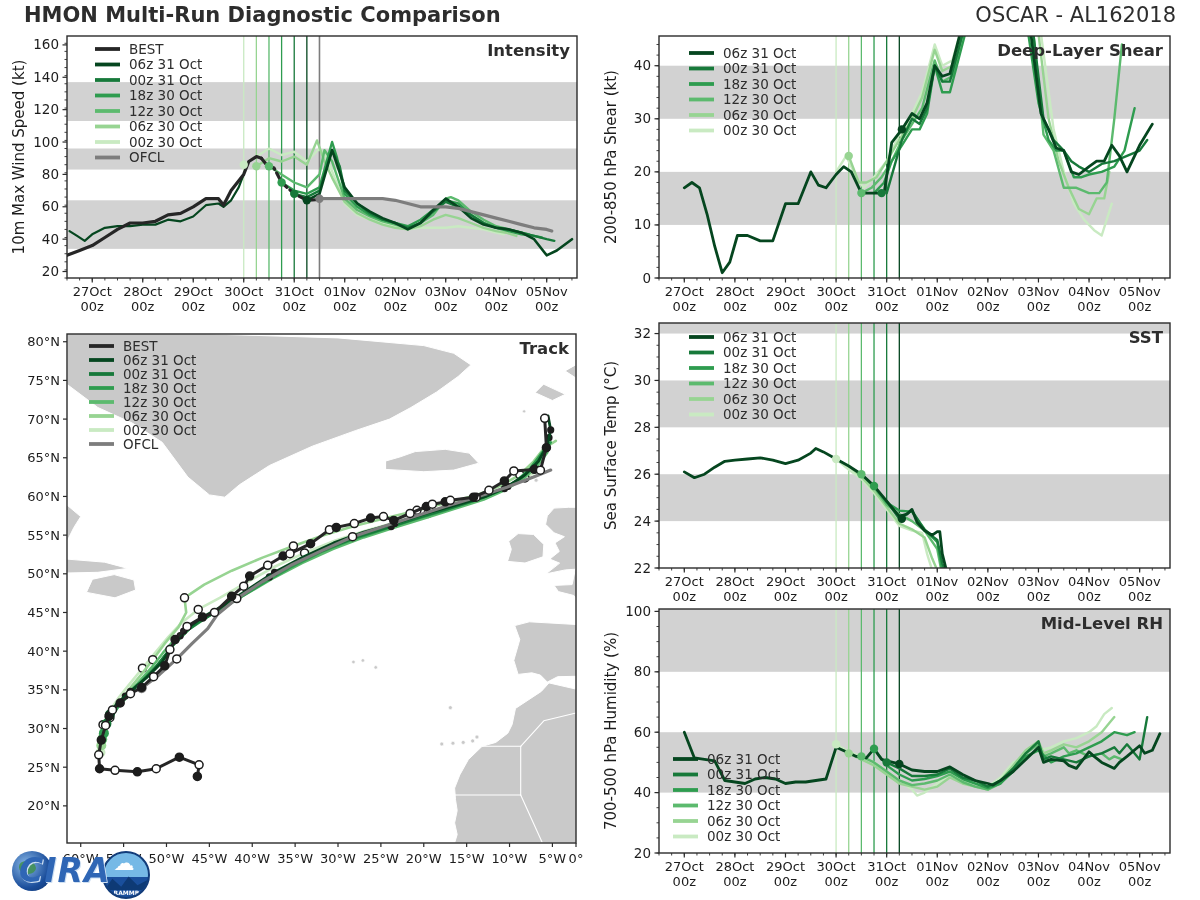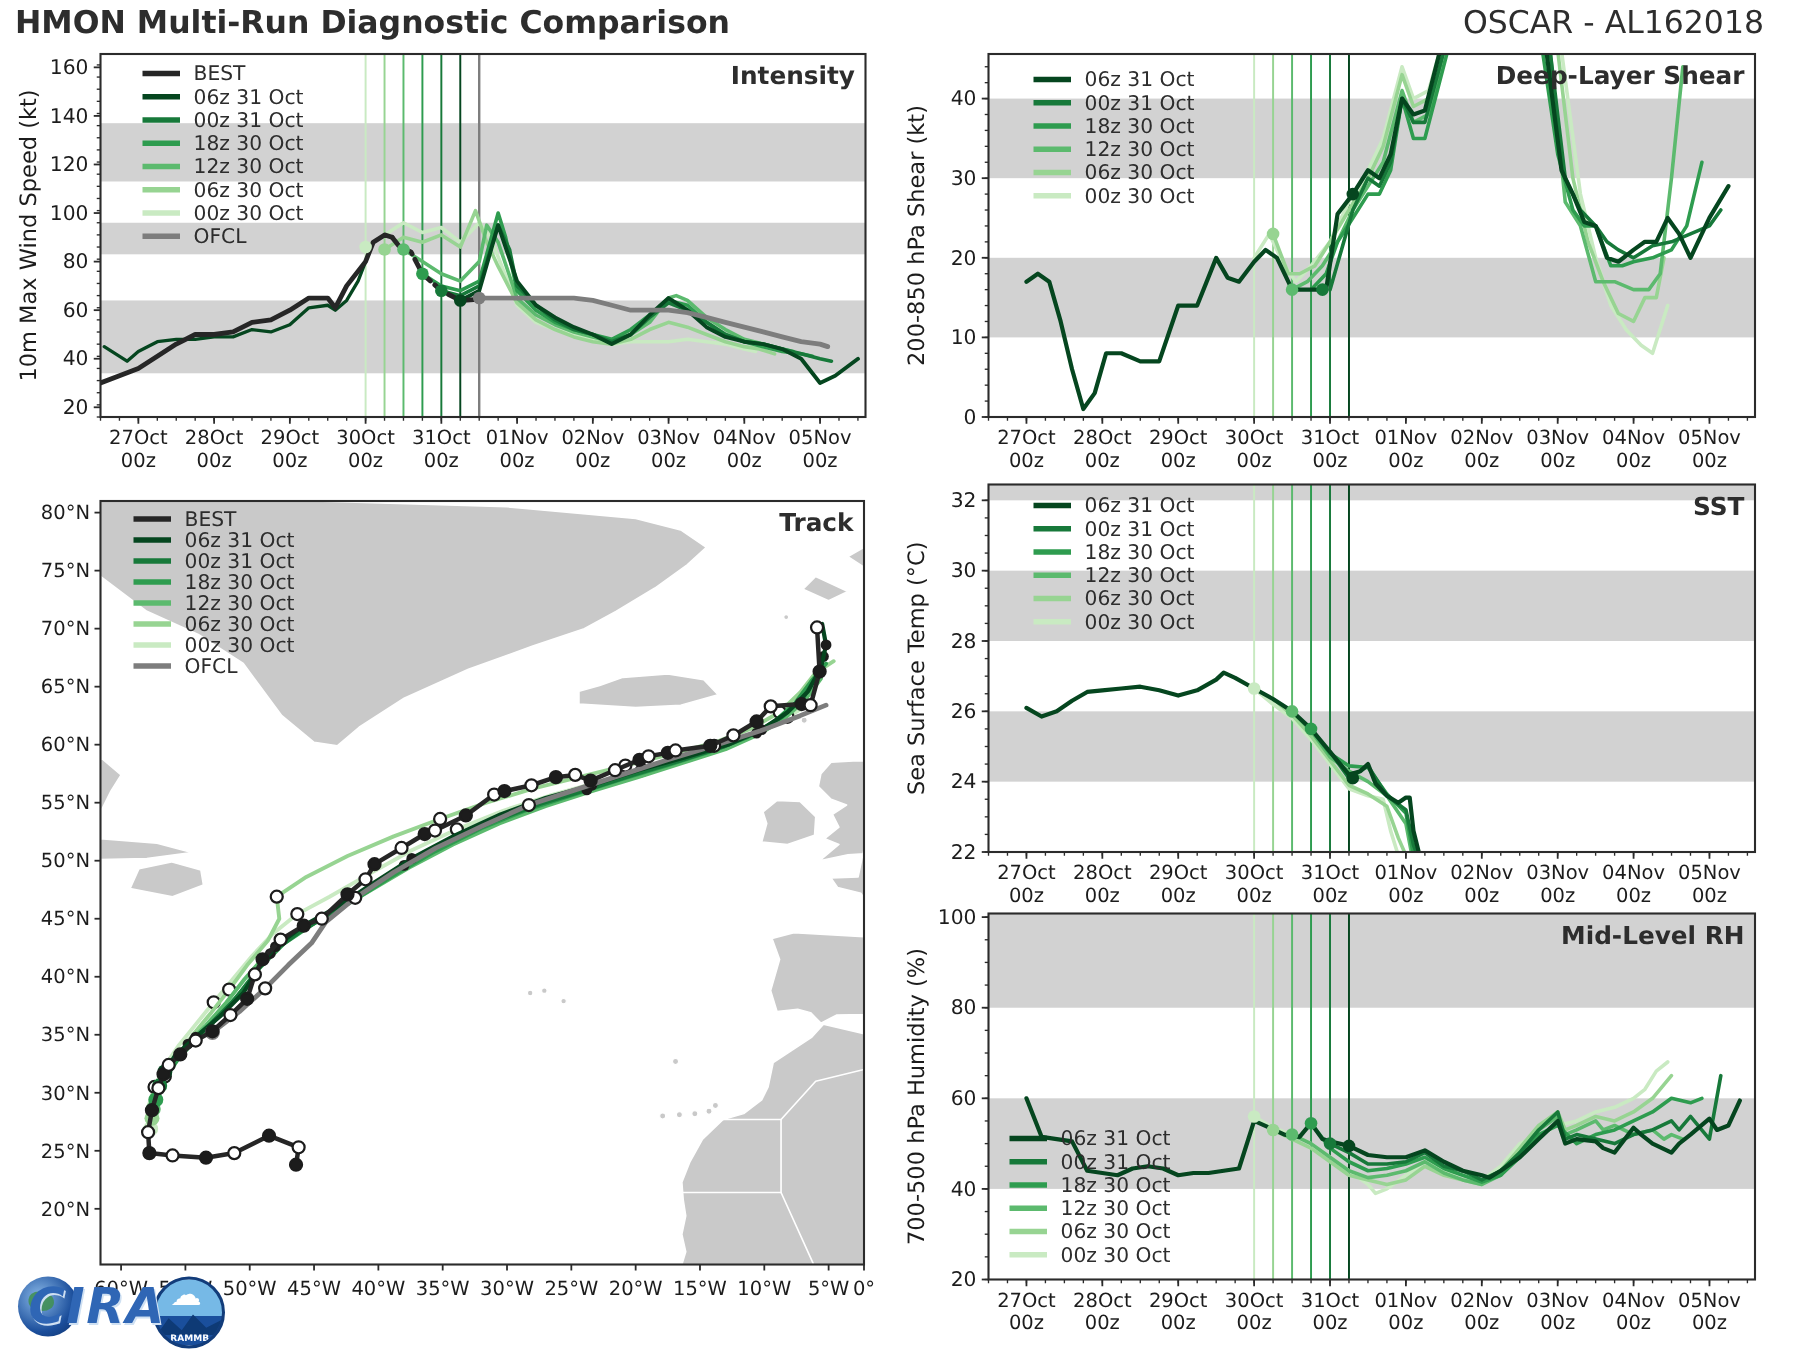--- a/index.html
+++ b/index.html
@@ -1,17 +1,17 @@
 <!DOCTYPE html>
 <html><head>
 <meta charset="utf-8">
 <style>
   html,body{margin:0;padding:0;background:#fff;}
   .fig{position:relative;width:1200px;height:900px;background:#fff;font-family:"DejaVu Sans",sans-serif;overflow:hidden;}
-  .t-left{position:absolute;left:10px;top:3px;font-size:21px;font-weight:bold;color:#2d2d2d;}
+  .t-left{position:absolute;left:24px;top:3px;font-size:21px;font-weight:bold;color:#2d2d2d;}
   .t-right{position:absolute;right:24px;top:3px;font-size:21px;font-weight:normal;color:#2d2d2d;}
   #plot{position:absolute;left:0;top:0;}
   .logo{position:absolute;left:12px;bottom:1px;height:48px;display:flex;align-items:flex-start;z-index:5;}
   .globe{width:40px;height:40px;border-radius:50%;background:radial-gradient(circle at 35% 35%,#8ab9e8,#1b4e9b 62%,#0d2f66);position:relative;flex:none;}
   .globe::after{content:"";position:absolute;left:7px;top:10px;width:17px;height:13px;background:#3f8f4f;border-radius:45% 60% 50% 55%;opacity:.85;}
   .cira{font-size:33px;font-weight:800;font-style:italic;color:#2f66b5;margin-left:-33px;letter-spacing:1px;text-shadow:1px 1px 0 #cfe0f2;z-index:2;}
   .badge{width:44px;height:44px;border-radius:50%;background:linear-gradient(#76b9e6 55%,#1a4f9c 55%);border:2px solid #123c7a;margin-left:-8px;position:relative;overflow:hidden;flex:none;}
   .badge::before{content:"☁";position:absolute;top:-2px;left:9px;font-size:21px;color:#fff;}
   .badge::after{content:"";position:absolute;bottom:7px;left:0;width:100%;height:16px;background:#0e3a75;clip-path:polygon(0 100%,18% 30%,38% 80%,55% 15%,75% 70%,100% 35%,100% 100%);}
   .rammb{position:absolute;bottom:1px;width:100%;text-align:center;font-size:6px;font-weight:bold;color:#fff;z-index:2;}

